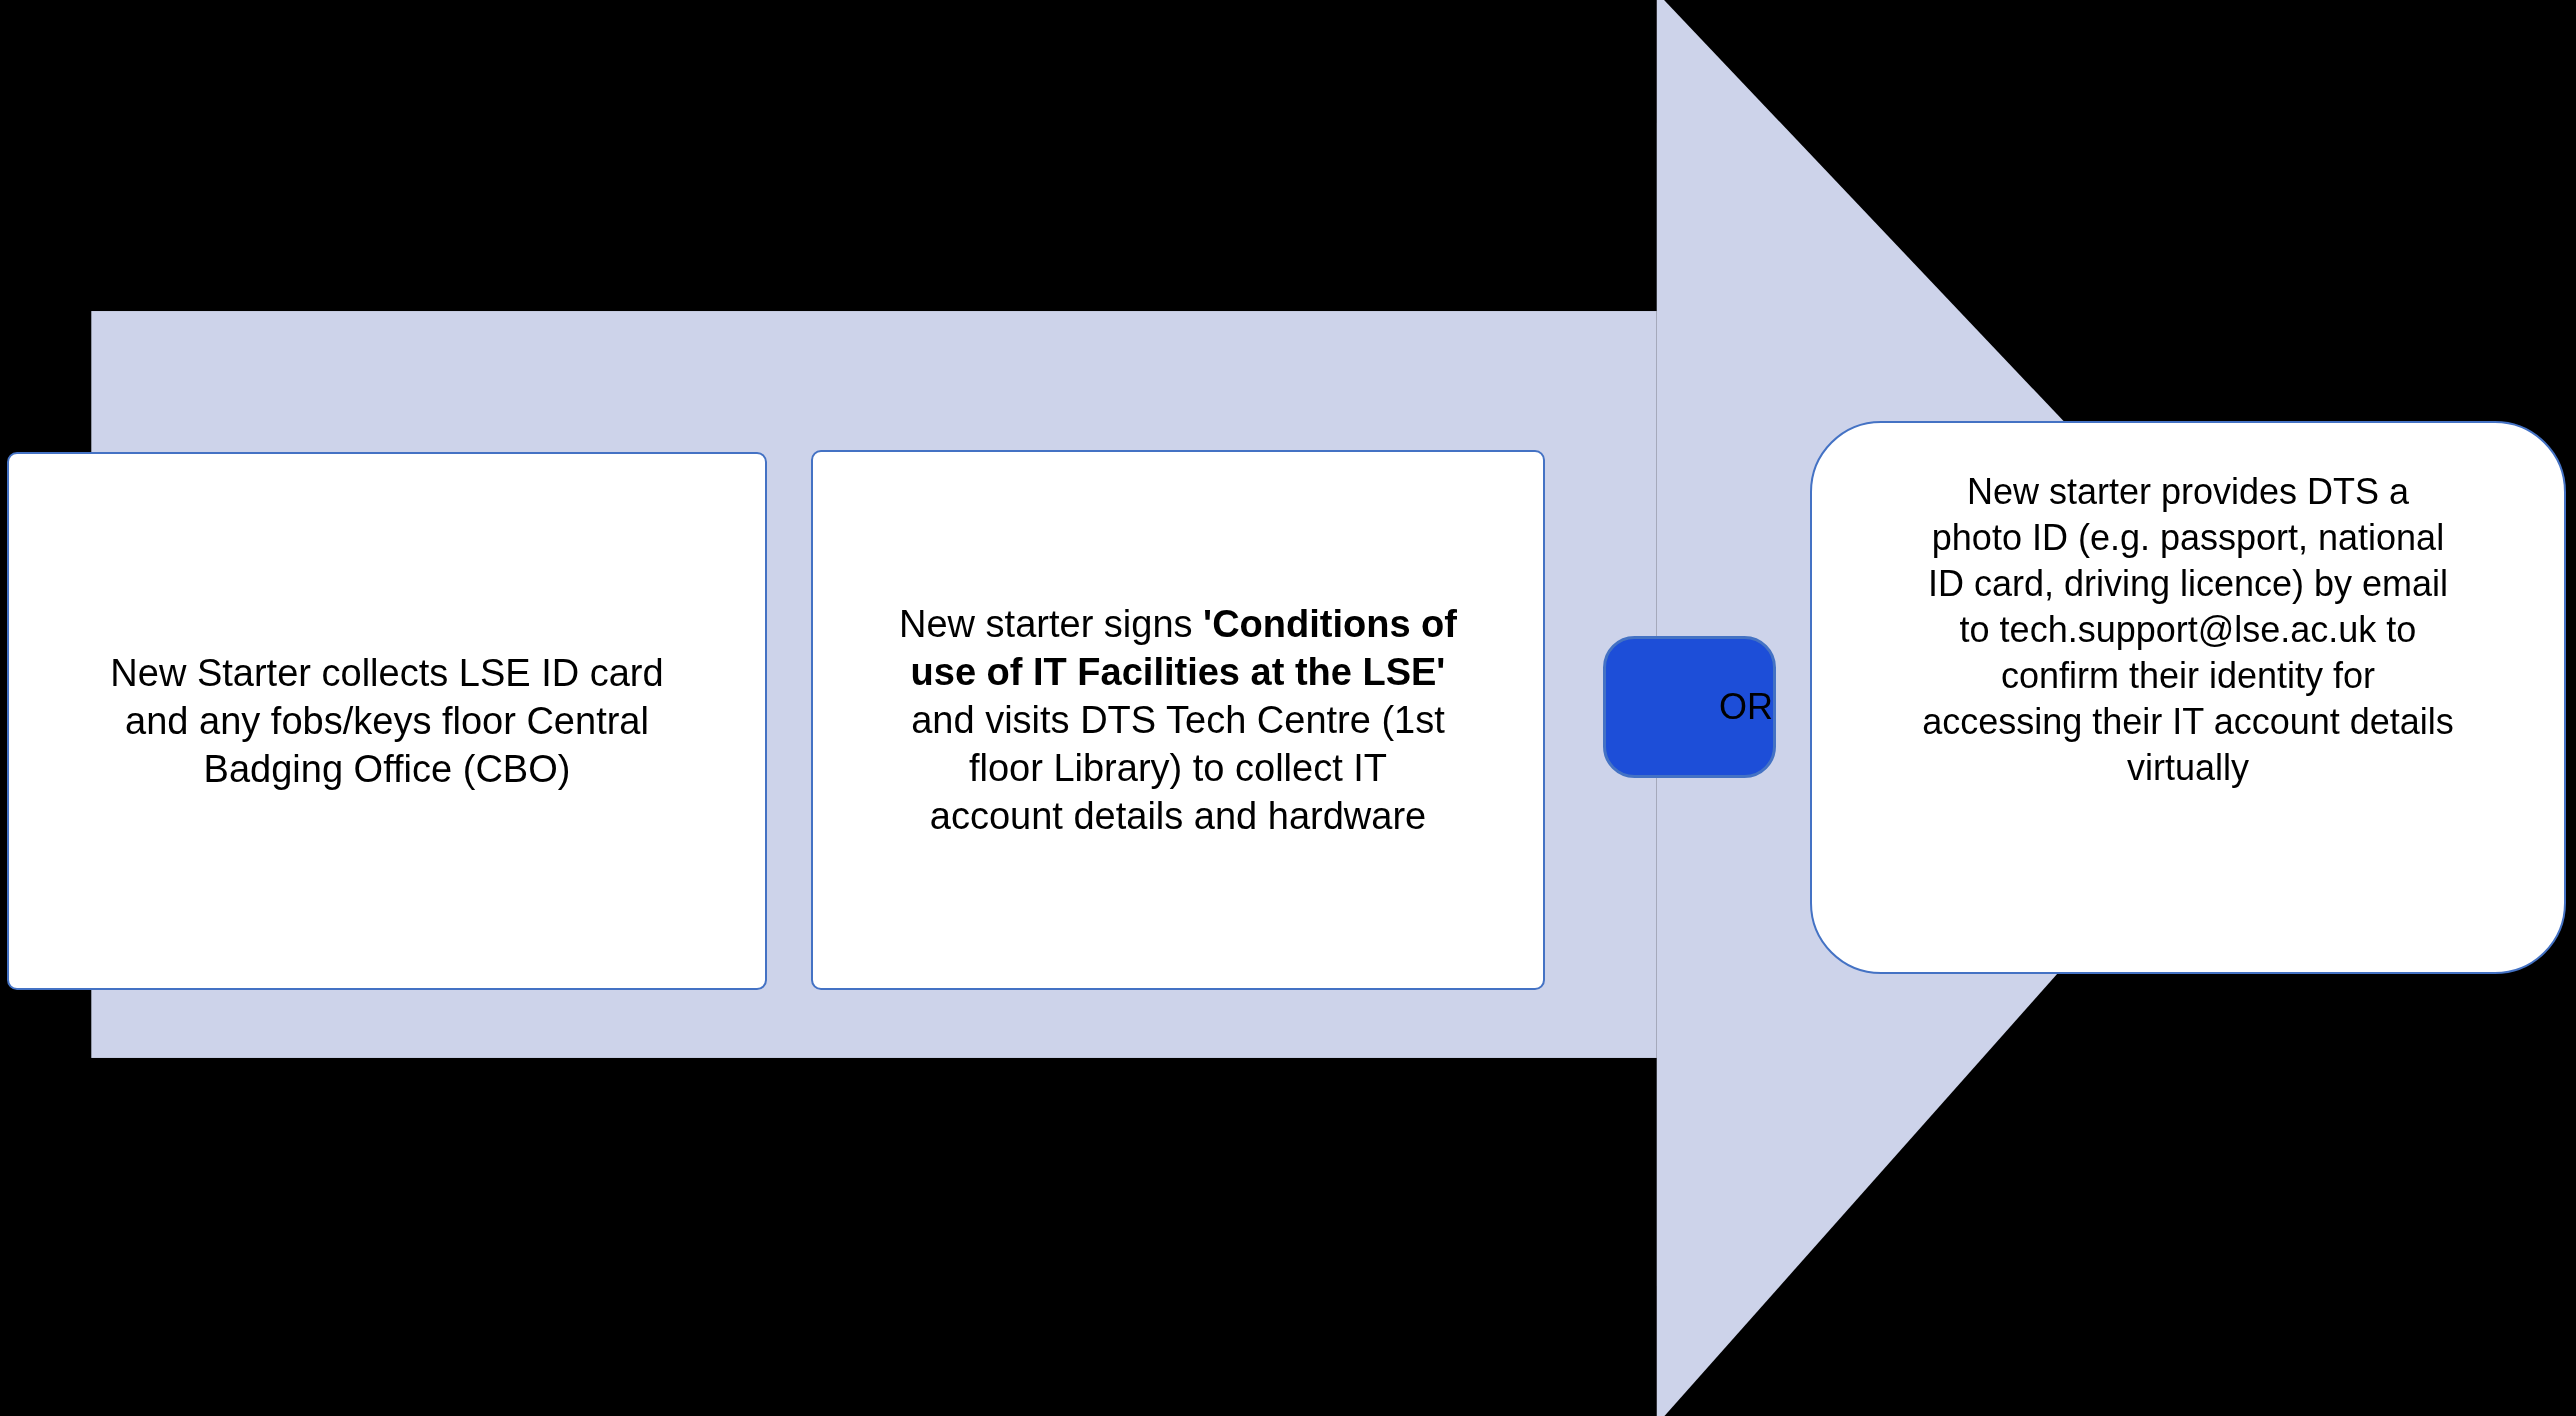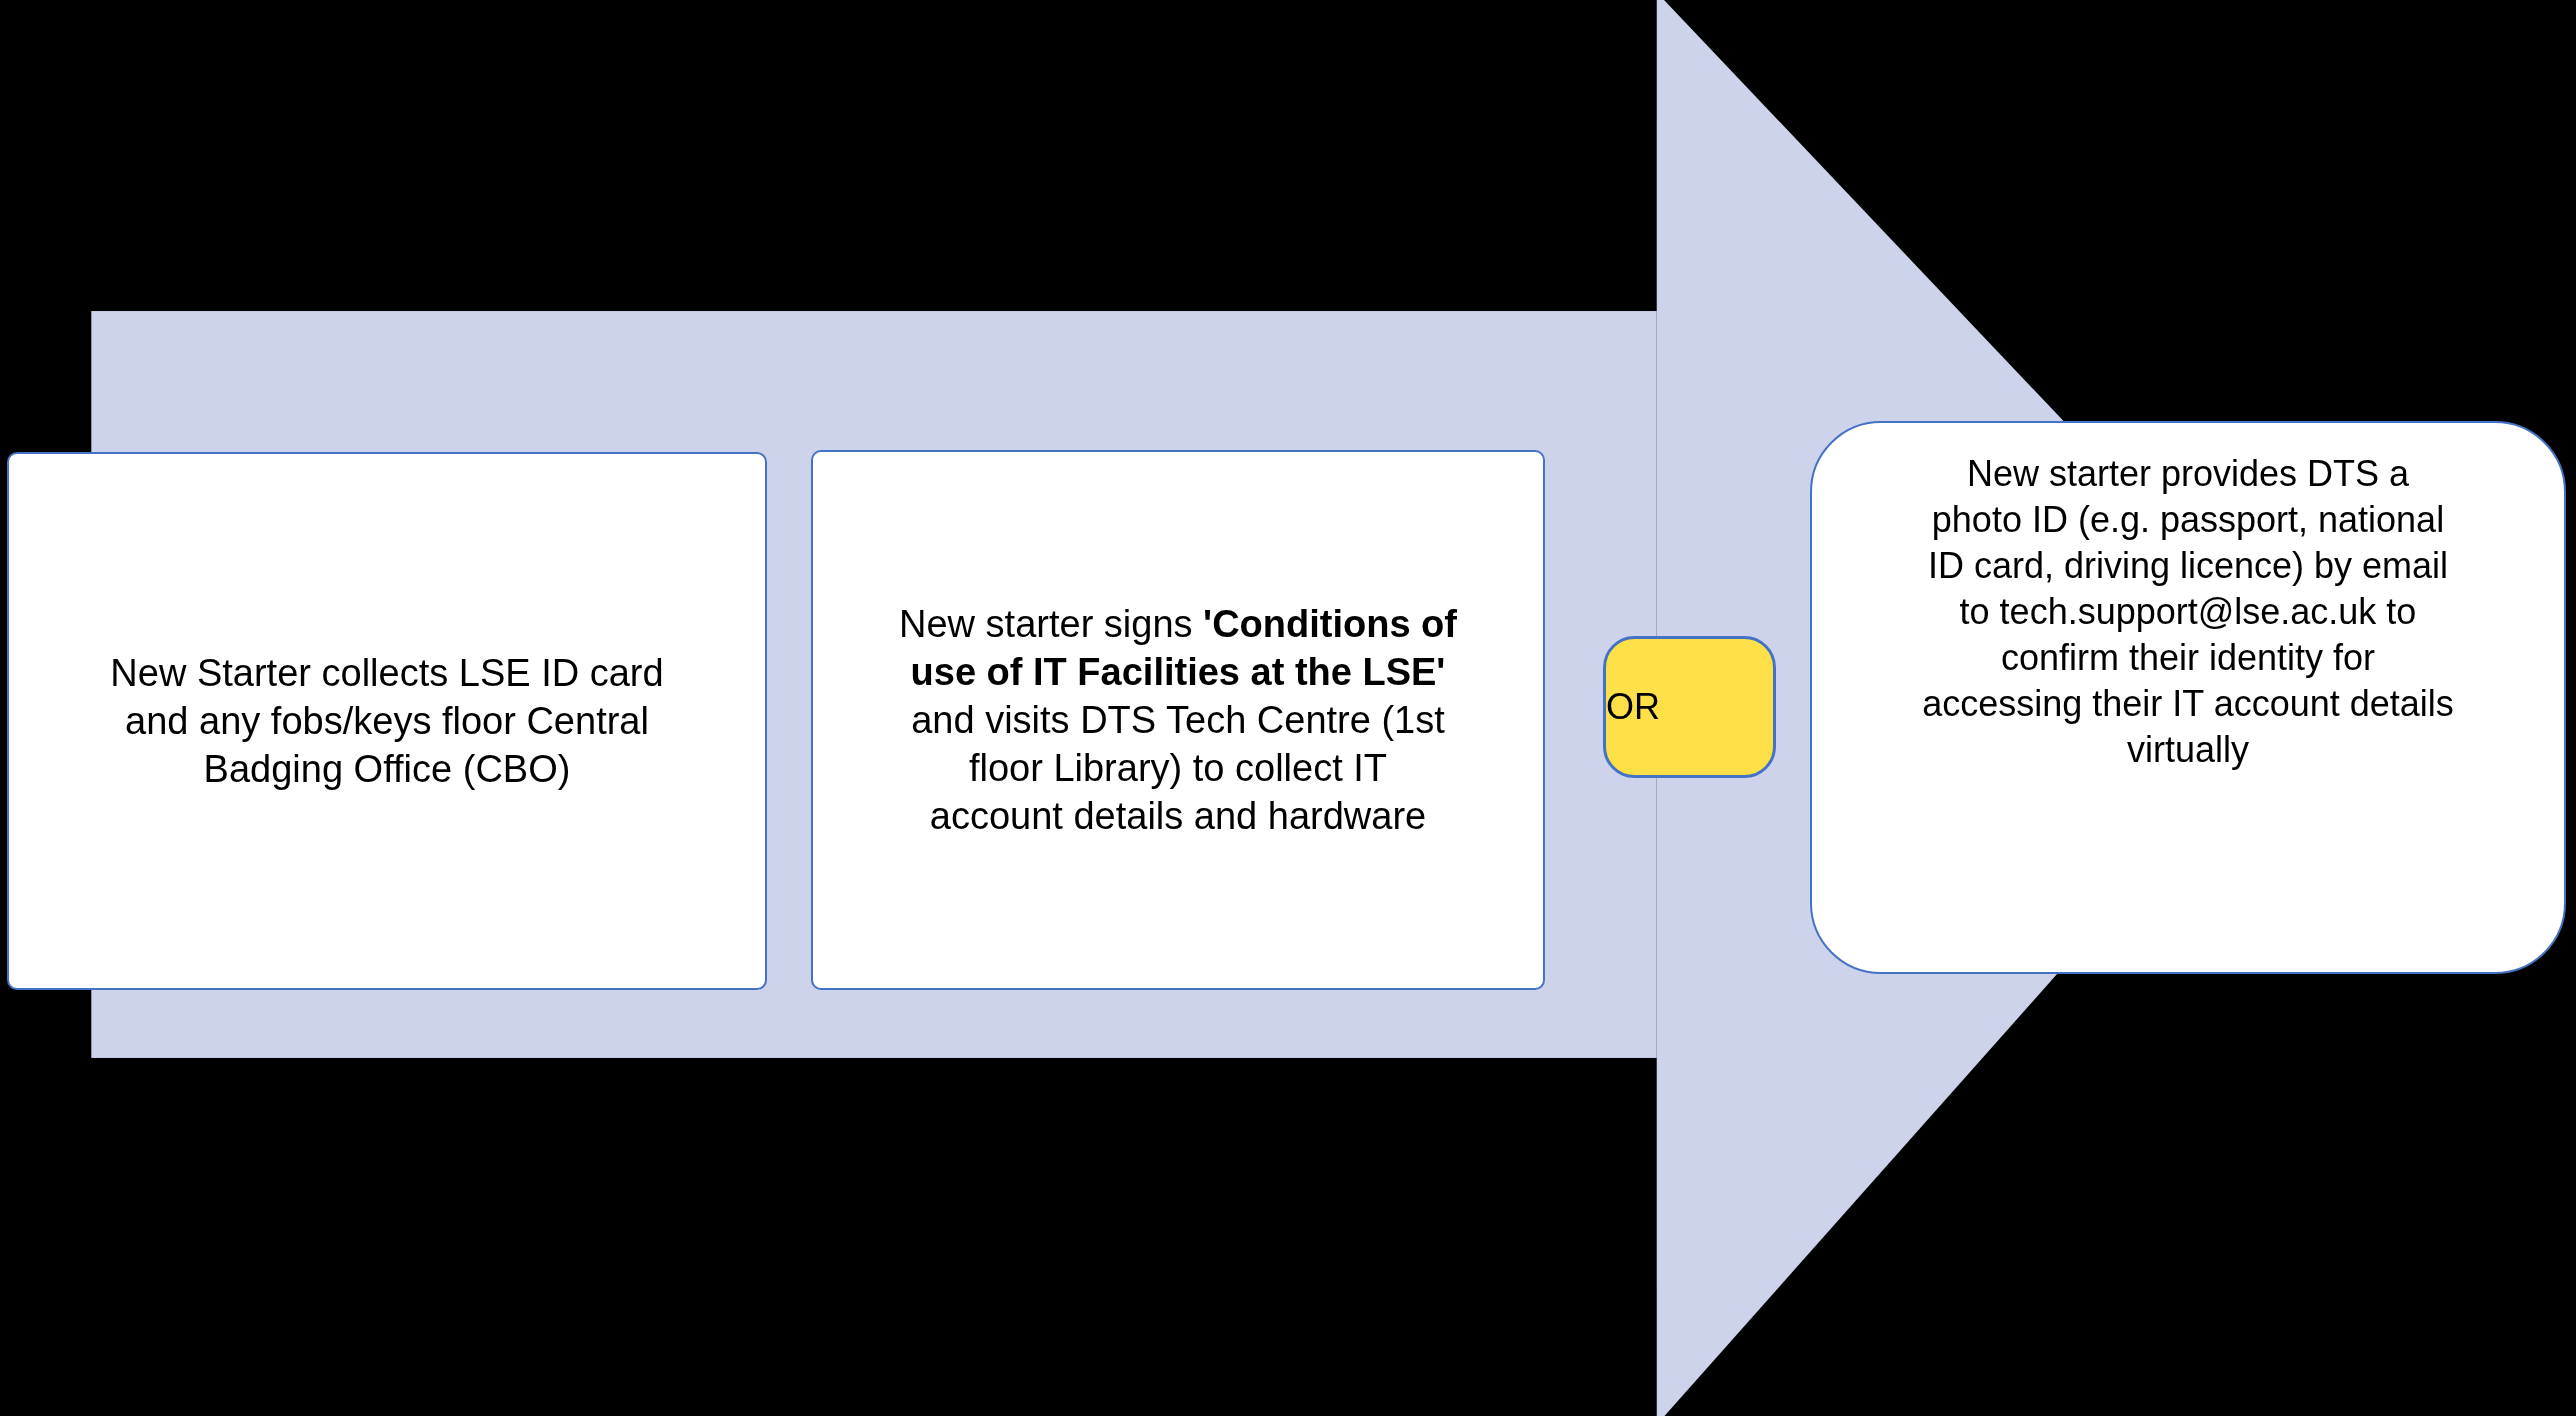--- a/index.html
+++ b/index.html
@@ -56,42 +56,42 @@
   }
   #step-box-2 .bold-seg {
     font-weight: bold;
   }
   #or-box {
     position: absolute;
     left: 1603px;
     top: 636px;
     width: 173px;
     height: 142px;
-    background: #fde047;
+    background: #1d4ed8;
     border: 3.1px solid #4472C4;
     border-radius: 31.5px;
     box-sizing: border-box;
     display: flex;
     align-items: center;
-    justify-content: flex-start;
+    justify-content: flex-end;
   }
   #or-box .box-text {
     margin: 0;
     font-size: 36px;
     line-height: 36px;
     white-space: pre-line;
   }
   #step-box-3 {
     left: 1810px;
     top: 421px;
     width: 756px;
     height: 553px;
     border-radius: 71px;
     align-items: flex-start;
-    padding-top: 28px;
+    padding-top: 46px;
   }
   #step-box-3 .box-text {
     font-size: 36px;
     line-height: 46px;
   }
 </style>
 </head>
 <body>
 
 <div id="canvas">

